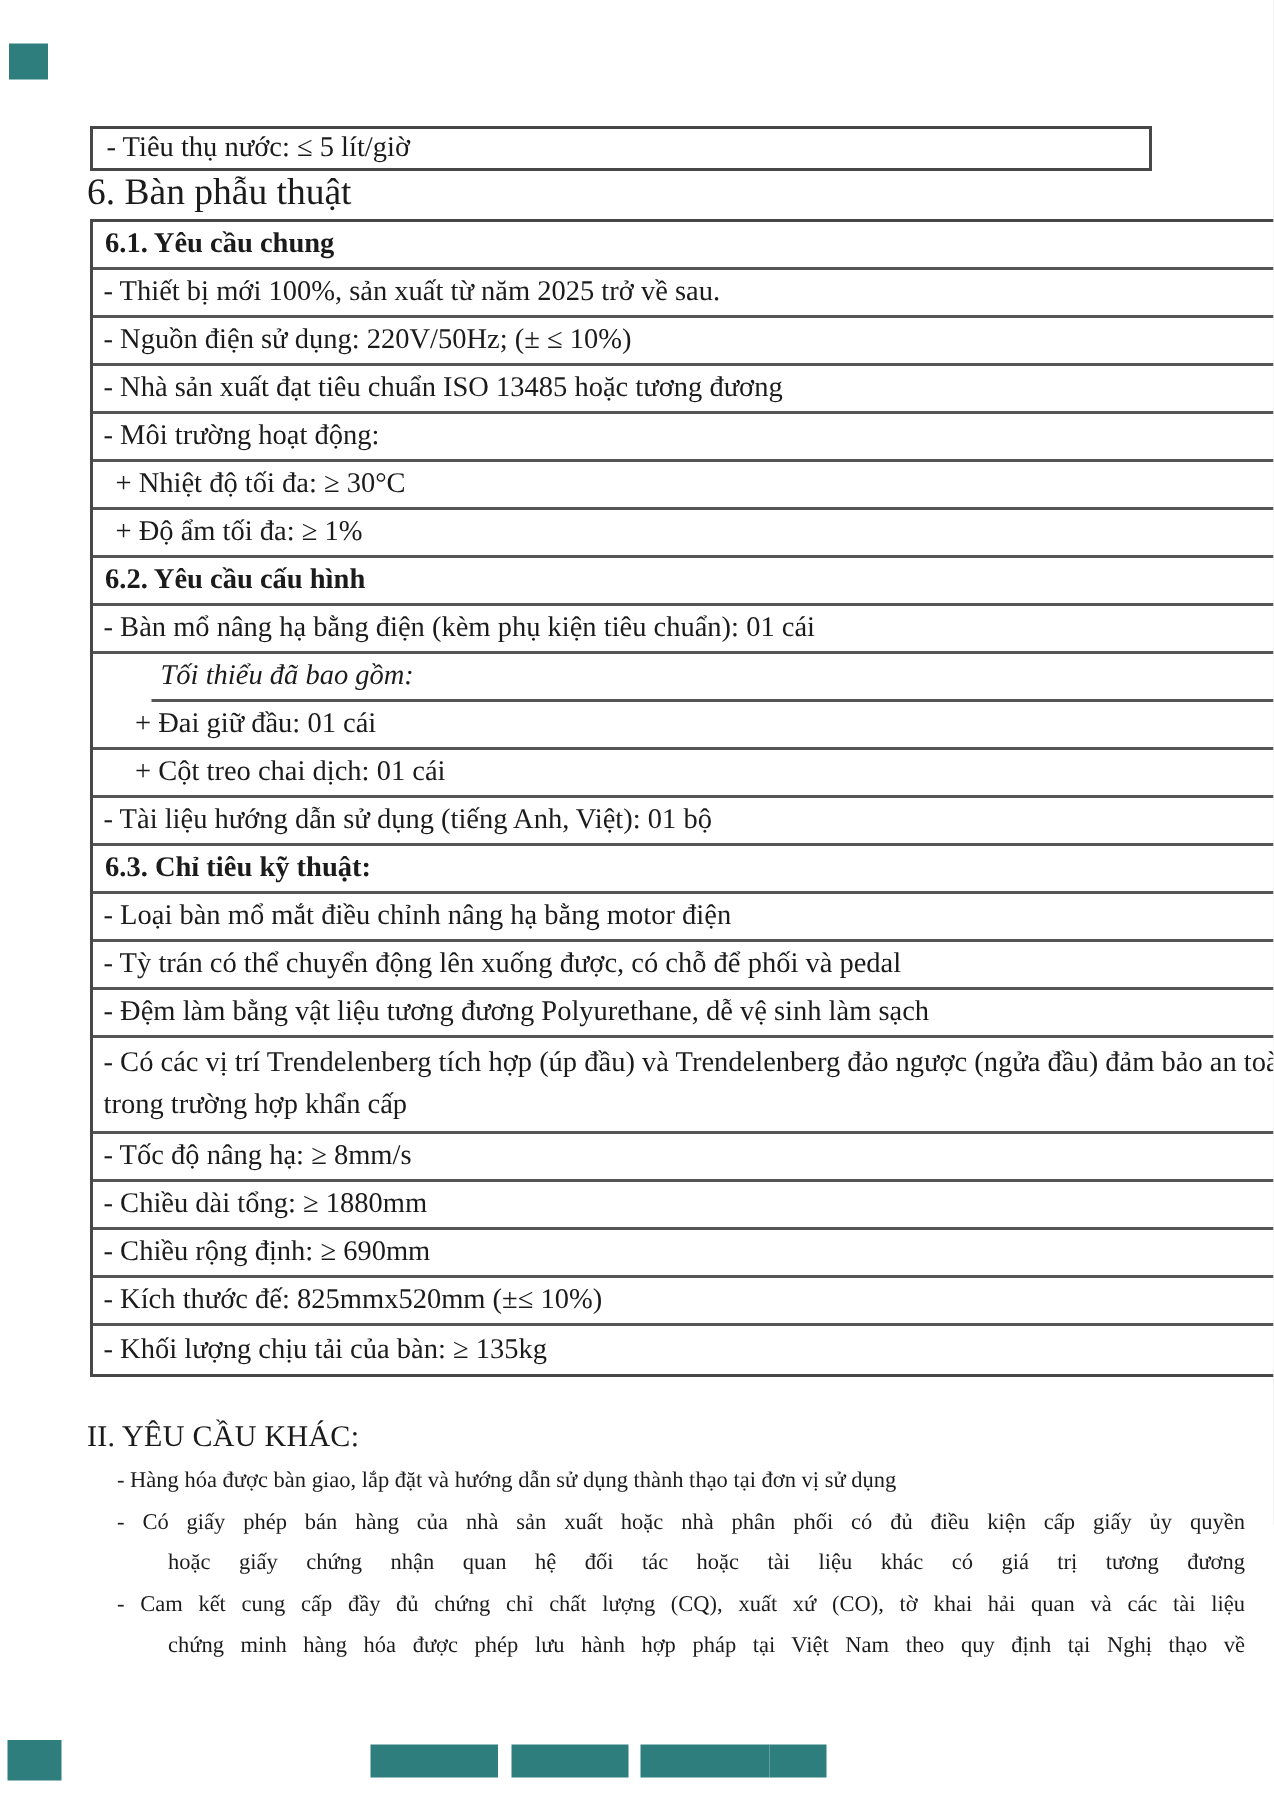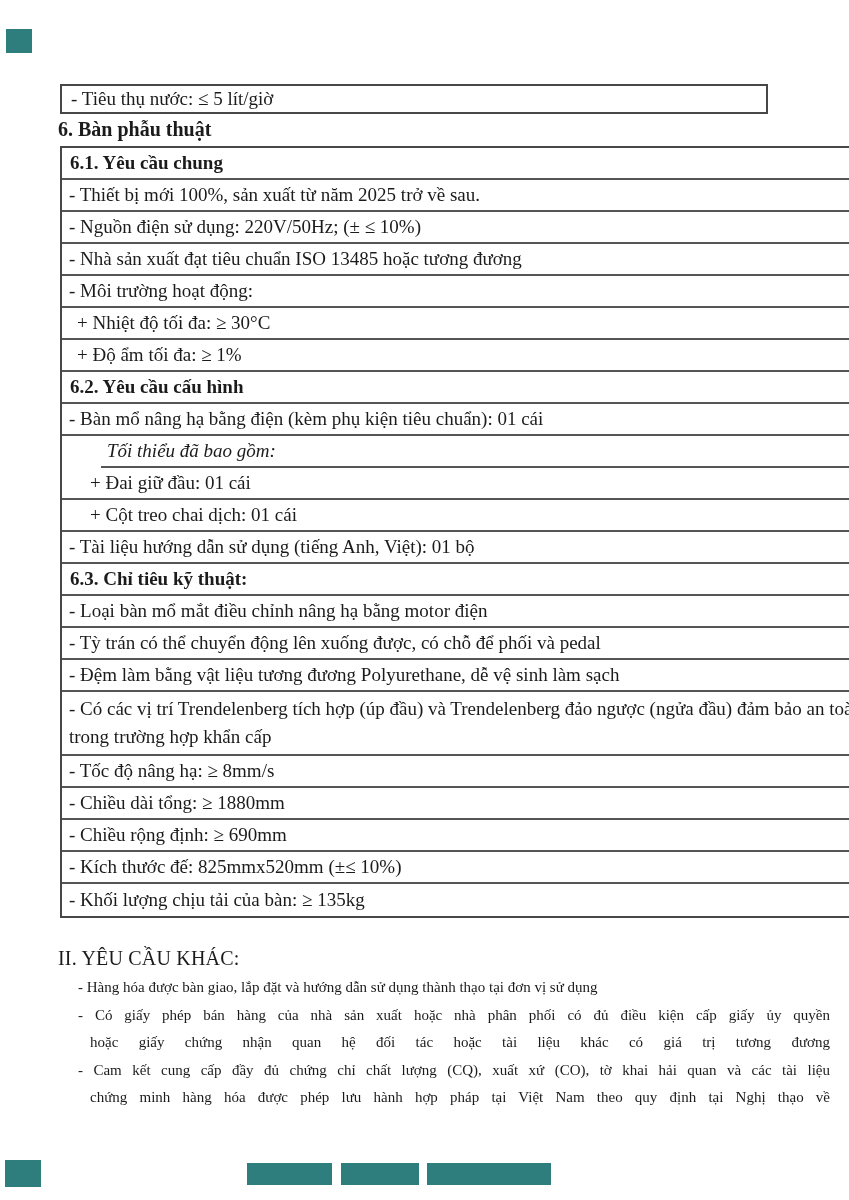--- a/index.html
+++ b/index.html
@@ -14,21 +14,21 @@
   
   .single-box{
     position:absolute;left:60px;top:84px;width:708px;height:30px;
     box-sizing:border-box;border:2px solid #474747;
     display:flex;align-items:center;padding-left:9px;
     font-size:19px;
   }
   
   .sec-heading{
     position:absolute;left:58px;top:114px;margin:0;
-    font-size:20px;font-weight:bold;line-height:30px;
+    font-size:25px;font-weight:normal;line-height:30px;
   }
   
   .spec-table{
     position:absolute;left:60px;top:146px;width:816px;
     box-sizing:border-box;border:2px solid #474747;
     background:#ffffff;
   }
   .trow{
     box-sizing:border-box;height:32px;
     border-bottom:2px solid #555555;
@@ -46,21 +46,21 @@
   
   .req-heading{
     position:absolute;left:58px;top:944px;margin:0;
     font-size:20px;font-weight:normal;line-height:28px;letter-spacing:0.2px;
   }
   .req-list{
     position:absolute;left:90px;top:974px;width:740px;
     font-size:15px;line-height:27.5px;
   }
   .req-item{margin:0;}
-  .req-line{display:block;}
+  .req-line{display:block;margin-left:22px;}
   .req-line.first{margin-left:-12px;}
   .req-line.just{text-align:justify;text-align-last:justify;}
   
   .redaction{position:absolute;}
   .red-top{left:6px;top:29px;width:26px;height:24px;}
   .red-b1{left:5px;top:1160px;width:36px;height:27px;}
   .red-b2{left:247px;top:1163px;width:85px;height:22px;}
   .red-b3{left:341px;top:1163px;width:78px;height:22px;}
   .red-b4{left:427px;top:1163px;width:86px;height:22px;}
   .red-b5{left:513px;top:1163px;width:38px;height:22px;}

